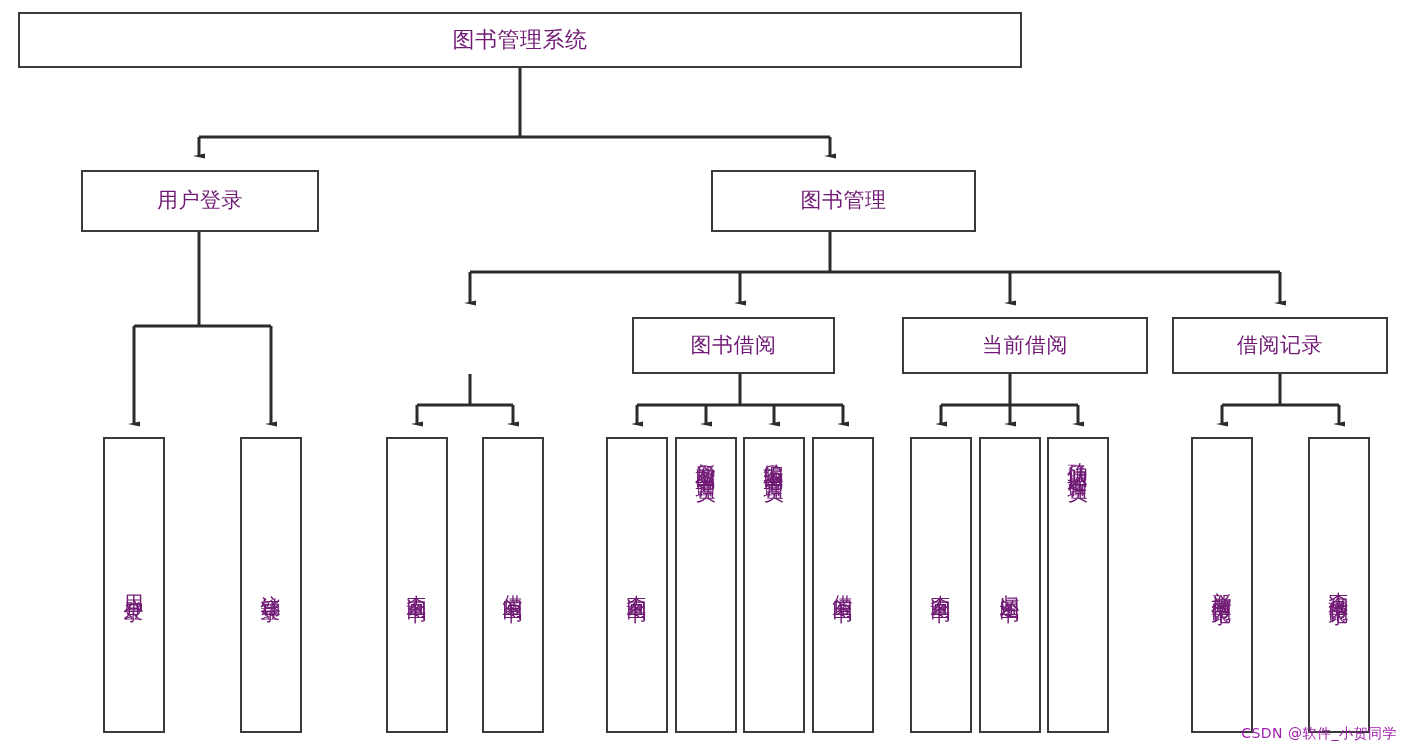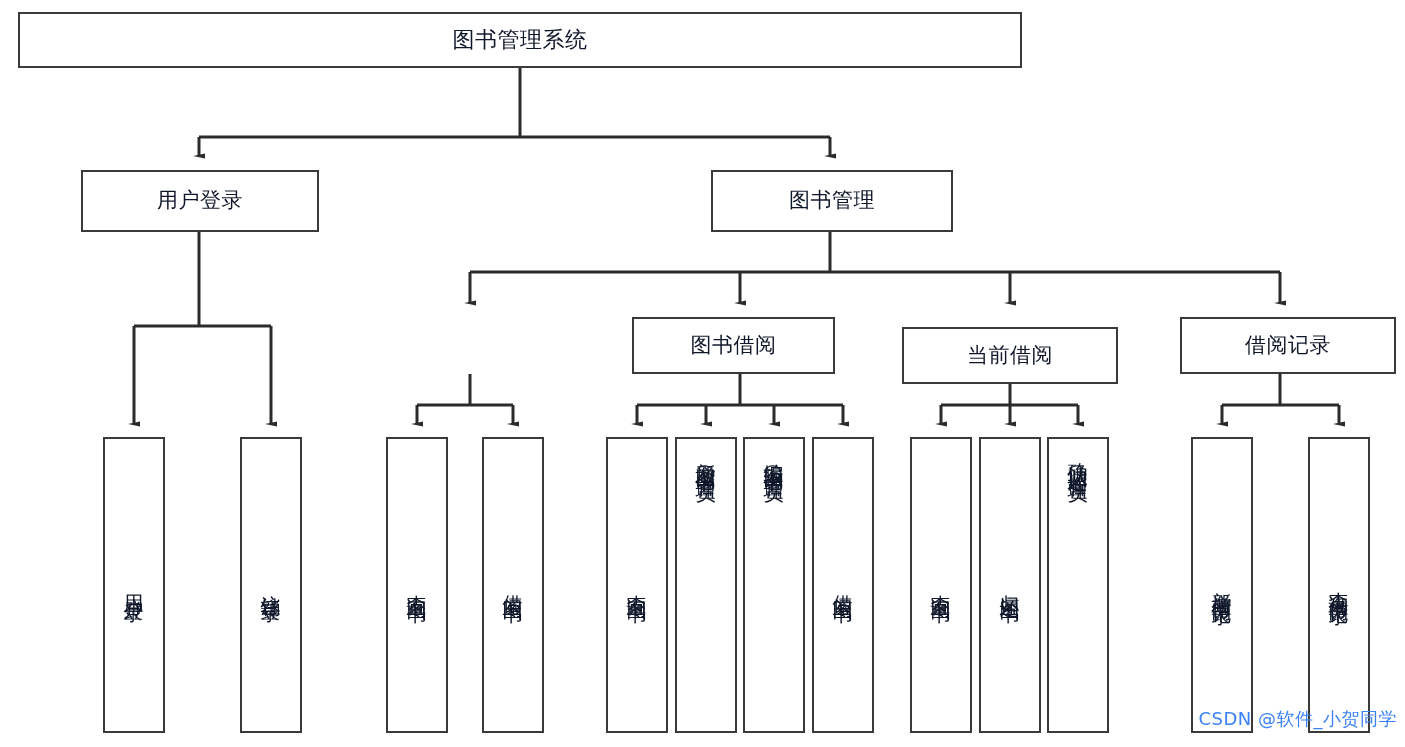--- a/index.html
+++ b/index.html
@@ -33,21 +33,21 @@
     border: 2px solid #3a3a3a;
     display: flex;
     align-items: center;
     justify-content: center;
     color: #1a1a1a;
   }
   .node-label {
     display: block;
     text-align: center;
     line-height: 1.22;
-    color: #0f172a;
+    color: #701a75;
   }
   
   .node.horiz .node-label {
     font-size: 21px;
     letter-spacing: 0.5px;
     white-space: nowrap;
   }
   .node.root .node-label {
     font-size: 22px;
   }
@@ -61,23 +61,23 @@
     writing-mode: vertical-rl;
     text-orientation: upright;
     font-size: 20px;
     letter-spacing: 3px;
     line-height: 1;
     white-space: nowrap;
   }
   .watermark {
     position: absolute;
     right: 8px;
-    bottom: 16px;
-    font-size: 18px;
-    color: #3b82f6;
+    bottom: 4px;
+    font-size: 14px;
+    color: #a21caf;
     white-space: nowrap;
     letter-spacing: 0.5px;
   }
 </style>
 </head>
 <body>
 
 <div id="diagram-root">
 
   <svg id="connectors" viewBox="0 0 1405 747" xmlns="http://www.w3.org/2000/svg">
@@ -131,34 +131,34 @@
   </svg>
 
   <div class="node horiz root" style="left:18px; top:12px; width:1004px; height:56px;">
     <span class="node-label">图书管理系统</span>
   </div>
 
   <div class="node horiz" style="left:81px; top:170px; width:238px; height:62px;">
     <span class="node-label">用户登录</span>
   </div>
 
-  <div class="node horiz" style="left:711px; top:170px; width:242px; height:62px;">
+  <div class="node horiz" style="left:711px; top:170px; width:265px; height:62px;">
     <span class="node-label">图书管理</span>
   </div>
 
 
   <div class="node horiz" style="left:632px; top:317px; width:203px; height:57px;">
     <span class="node-label">图书借阅</span>
   </div>
 
-  <div class="node horiz" style="left:902px; top:317px; width:216px; height:57px;margin-top:10px;">
+  <div class="node horiz" style="left:902px; top:317px; width:246px; height:57px;">
     <span class="node-label">当前借阅</span>
   </div>
 
-  <div class="node horiz" style="left:1172px; top:317px; width:216px; height:57px;margin-left:8px;">
+  <div class="node horiz" style="left:1172px; top:317px; width:216px; height:57px;">
     <span class="node-label">借阅记录</span>
   </div>
 
   <div class="node vert" style="left:103px; top:437px; width:62px; height:296px; align-items:center; padding-top:0;">
     <span class="node-label">用户登录</span>
   </div>
   <div class="node vert" style="left:240px; top:437px; width:62px; height:296px; align-items:center; padding-top:0;">
     <span class="node-label">注销登录</span>
   </div>
 

